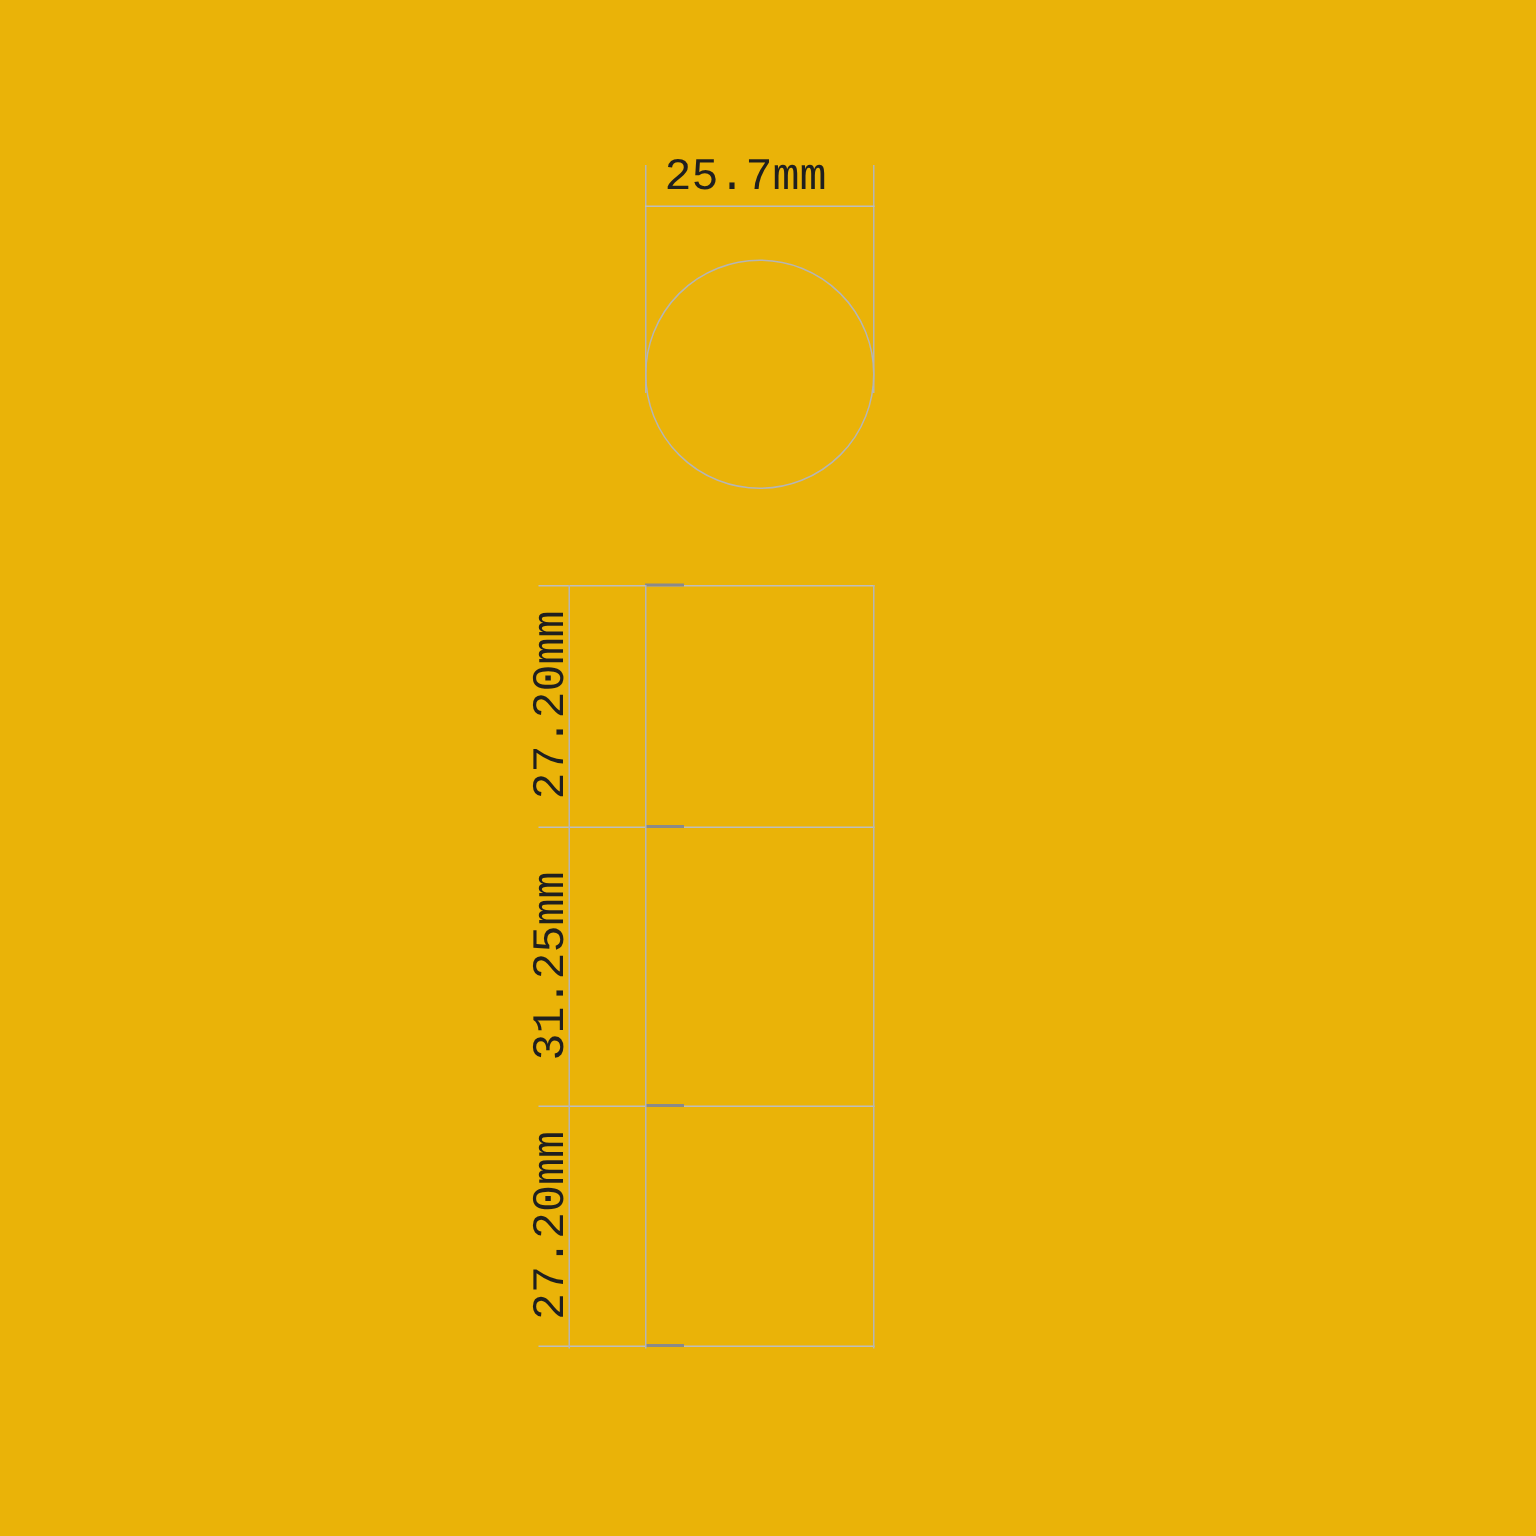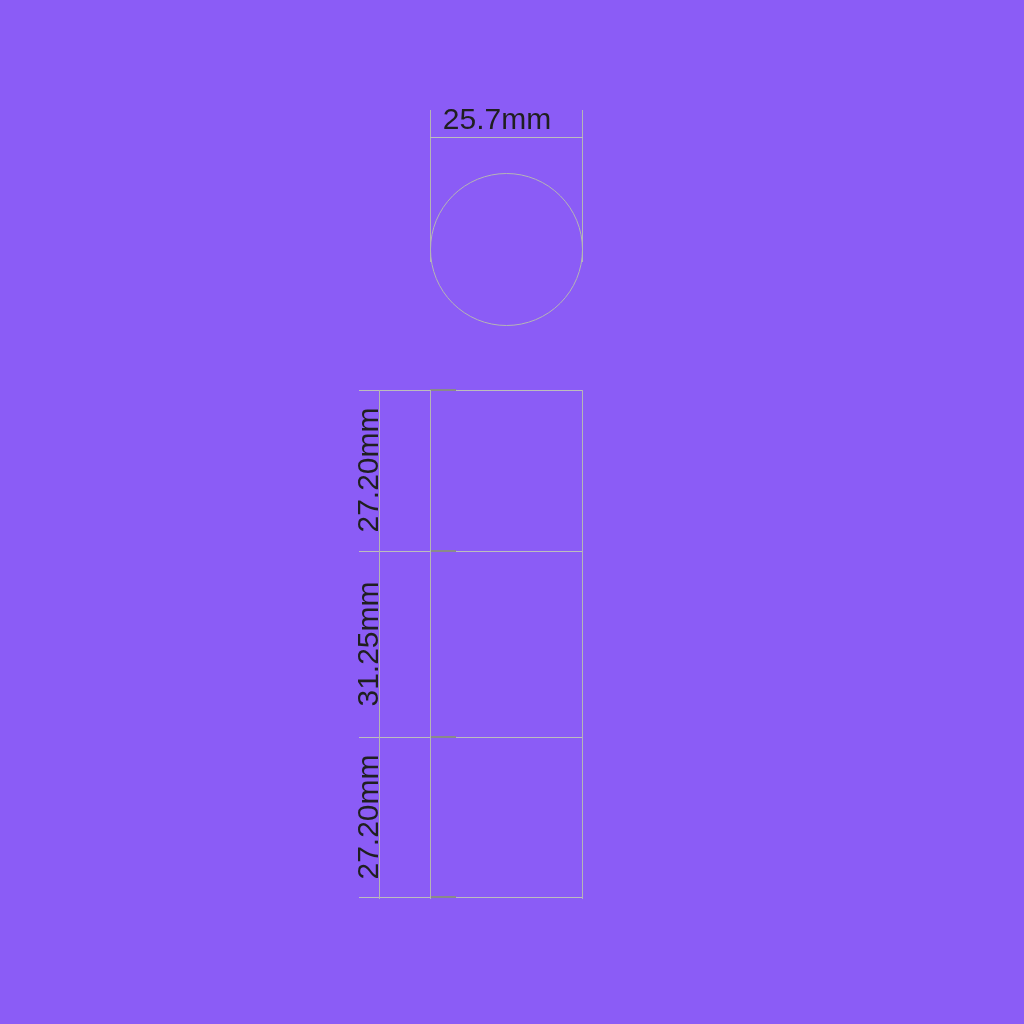--- a/index.html
+++ b/index.html
@@ -1,22 +1,22 @@
 <!DOCTYPE html>
 <html><head>
 <meta charset="utf-8">
 <style>
   * { margin: 0; padding: 0; box-sizing: border-box; }
   html, body { width: 1024px; height: 1024px; background: #ffffff; overflow: hidden; }
   .canvas {
     position: relative;
     width: 1024px;
     height: 1024px;
-    background: #8b5cf6;
-    font-family: Liberation Sans, sans-serif;
+    background: #eab308;
+    font-family: Liberation Mono, monospace;
   }
   .vline { position: absolute; width: 1px; background: #b5b5b5; }
   .hline { position: absolute; height: 1px; background: #bdbdbd; }
   .hline-dark { position: absolute; height: 2px; background: #8a8a8a; }
   .dim-text {
     position: absolute;
     color: #1f1f1f;
     font-size: 30px;
     line-height: 30px;
     white-space: nowrap;

